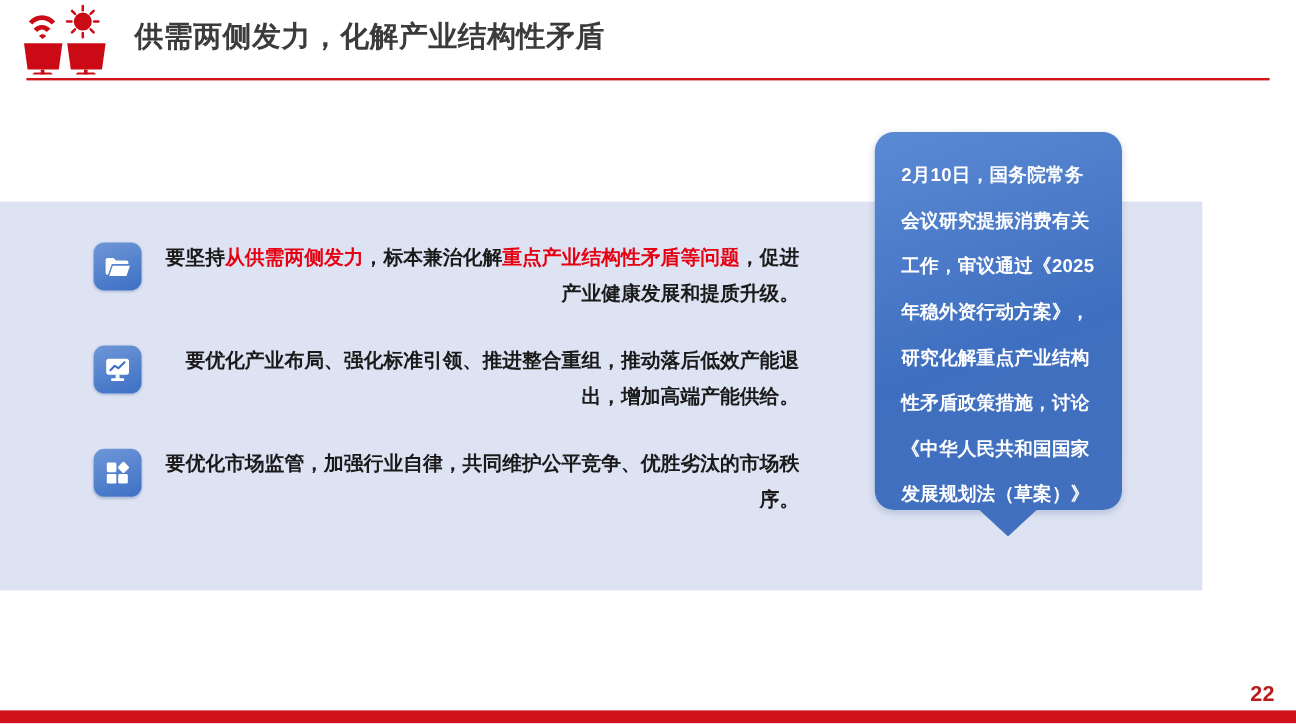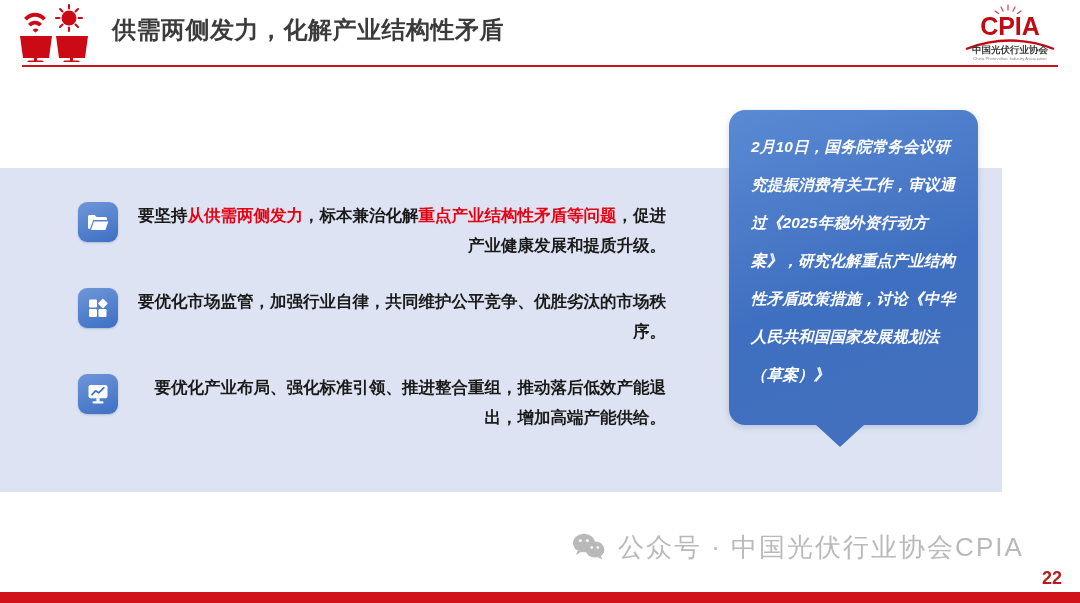--- a/index.html
+++ b/index.html
@@ -94,26 +94,25 @@
     width: 530px;
     text-align: right;
   }
   .hl-red { color: #e60012; }
 
   
   .callout {
     position: absolute;
     left: 729px;
     top: 110px;
-    width: 249px;
+    width: 206px;
     height: 315px;
     background: linear-gradient(160deg, #5b8ad4 0%, #3f6fc0 55%, #4270be 100%);
     border-radius: 16px;
     box-shadow: 0 2px 6px rgba(40,70,130,0.22);
-    font-style: italic;
   }
   .callout-inner {
     padding: 18px 20px 0 22px;
     font-size: 15.5px;
     font-weight: bold;
     line-height: 38px;
     color: #ffffff;
     letter-spacing: 0.2px;
   }
   .callout-tail {
@@ -196,97 +195,65 @@
         <path d="M13 60h17l-1.5-1.6H14.5z"></path>
         <rect x="56" y="56" width="3" height="4"></rect>
         <path d="M49 60h17l-1.5-1.6H50.5z"></path>
       </g>
     </svg>
   </div>
 
   <div class="header-title">供需两侧发力，化解产业结构性矛盾</div>
   <div class="header-rule"></div>
 
-  <div class="cpia-logo">
-    <svg width="104" height="58" viewBox="0 0 104 58">
-      <g stroke="#d4424a" stroke-width="1.2" stroke-linecap="round">
-        <line x1="50" y1="1" x2="50" y2="6"></line>
-        <line x1="43" y1="3" x2="45" y2="7"></line>
-        <line x1="57" y1="3" x2="55" y2="7"></line>
-        <line x1="37" y1="7" x2="40.5" y2="9.5"></line>
-        <line x1="63" y1="7" x2="59.5" y2="9.5"></line>
-      </g>
-      <text x="52" y="31" text-anchor="middle" font-family="Liberation Sans, sans-serif" font-size="25" font-weight="bold" fill="#c00a14">CPIA</text>
-      <path d="M8 45 Q52 28 96 45" fill="none" stroke="#c00a14" stroke-width="2.4"></path>
-      <text x="52" y="49" text-anchor="middle" font-family="Liberation Sans, sans-serif" font-size="9.5" font-weight="bold" fill="#3b3b3b">中国光伏行业协会</text>
-      <text x="52" y="56" text-anchor="middle" font-family="Liberation Sans, sans-serif" font-size="4.2" fill="#8a8a8a">China Photovoltaic Industry Association</text>
-    </svg>
-  </div>
 
   <div class="content-panel"></div>
 
   <div class="callout-accent"></div>
 
   <div class="bullet-list">
 
     <div class="bullet-row">
       <div class="bullet-icon">
         <svg width="22" height="20" viewBox="0 0 22 20">
           <path d="M1 4.5a1.5 1.5 0 0 1 1.5-1.5h5.2l1.9 2h8.9A1.5 1.5 0 0 1 20 6.5V8H6.2L3 17H2.5A1.5 1.5 0 0 1 1 15.5z" fill="#ffffff"></path>
           <path d="M6.9 9.4h14.4L18.4 18H4z" fill="#ffffff"></path>
         </svg>
       </div>
       <div class="bullet-text"><span>要坚持</span><span class="hl-red">从供需两侧发力</span><span>，标本兼治化解</span><span class="hl-red">重点产业结构性矛盾等问题</span><span>，促进产业健康发展和提质升级。</span></div>
+    </div>
+
+    <div class="bullet-row">
+      <div class="bullet-icon">
+        <svg width="24" height="22" viewBox="0 0 24 22">
+          <rect x="2.5" y="2" width="19" height="13.2" rx="2.2" fill="#ffffff"></rect>
+          <rect x="10.4" y="15.2" width="3.2" height="3.4" fill="#ffffff"></rect>
+          <rect x="6.5" y="18.3" width="11" height="2.1" rx="1" fill="#ffffff"></rect>
+          <polyline points="6,11.6 9.6,7.8 12.6,9.8 17.8,4.9" fill="none" stroke="#3d6fc4" stroke-width="1.7" stroke-linecap="round" stroke-linejoin="round"></polyline>
+        </svg>
+      </div>
+      <div class="bullet-text"><span>要优化产业布局、强化标准引领、推进整合重组，推动落后低效产能退出，增加高端产能供给。</span></div>
     </div>
 
     <div class="bullet-row">
       <div class="bullet-icon">
         <svg width="22" height="22" viewBox="0 0 22 22">
           <rect x="2" y="2.5" width="8" height="8" rx="1.2" fill="#ffffff"></rect>
           <rect x="2" y="12" width="8" height="8" rx="1.2" fill="#ffffff"></rect>
           <rect x="11.5" y="12" width="8" height="8" rx="1.2" fill="#ffffff"></rect>
           <rect x="12.3" y="2.9" width="7.2" height="7.2" rx="1.2" fill="#ffffff" transform="rotate(45 15.9 6.5)"></rect>
         </svg>
       </div>
       <div class="bullet-text"><span>要优化市场监管，加强行业自律，共同维护公平竞争、优胜劣汰的市场秩序。</span></div>
     </div>
 
-    <div class="bullet-row">
-      <div class="bullet-icon">
-        <svg width="24" height="22" viewBox="0 0 24 22">
-          <rect x="2.5" y="2" width="19" height="13.2" rx="2.2" fill="#ffffff"></rect>
-          <rect x="10.4" y="15.2" width="3.2" height="3.4" fill="#ffffff"></rect>
-          <rect x="6.5" y="18.3" width="11" height="2.1" rx="1" fill="#ffffff"></rect>
-          <polyline points="6,11.6 9.6,7.8 12.6,9.8 17.8,4.9" fill="none" stroke="#3d6fc4" stroke-width="1.7" stroke-linecap="round" stroke-linejoin="round"></polyline>
-        </svg>
-      </div>
-      <div class="bullet-text"><span>要优化产业布局、强化标准引领、推进整合重组，推动落后低效产能退出，增加高端产能供给。</span></div>
-    </div>
-
   </div>
 
   <div class="callout">
     <div class="callout-inner">2月10日，国务院常务会议研究提振消费有关工作，审议通过《2025年稳外资行动方案》，研究化解重点产业结构性矛盾政策措施，讨论《中华人民共和国国家发展规划法（草案）》</div>
   </div>
   <div class="callout-tail"></div>
 
-  <div class="watermark">
-    <span>
-      <svg width="34" height="28" viewBox="0 0 34 28">
-        <g fill="#b9b9b9">
-          <ellipse cx="12" cy="11" rx="11" ry="9.3"></ellipse>
-          <path d="M6 18l-2.2 5 5.4-3z"></path>
-          <circle cx="8.3" cy="8.6" r="1.5" fill="#ffffff"></circle>
-          <circle cx="15.4" cy="8.6" r="1.5" fill="#ffffff"></circle>
-          <ellipse cx="23" cy="17.5" rx="9.4" ry="8"></ellipse>
-          <path d="M28.6 23.6l1.9 4.2-4.6-2.5z"></path>
-          <circle cx="19.8" cy="15.6" r="1.25" fill="#ffffff"></circle>
-          <circle cx="25.8" cy="15.6" r="1.25" fill="#ffffff"></circle>
-        </g>
-      </svg>
-    </span>
-    <span class="watermark-text">公众号 · 中国光伏行业协会CPIA</span>
-  </div>
 
   <div class="page-number">22</div>
   <div class="bottom-bar"></div>
 
 </div>
 
 </body></html>

